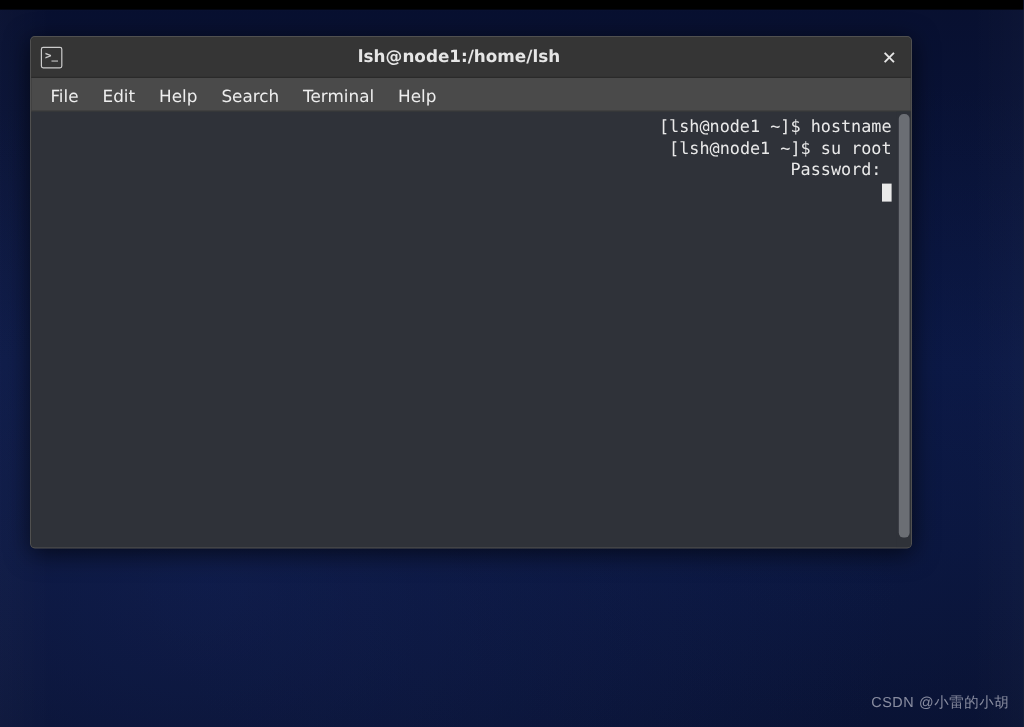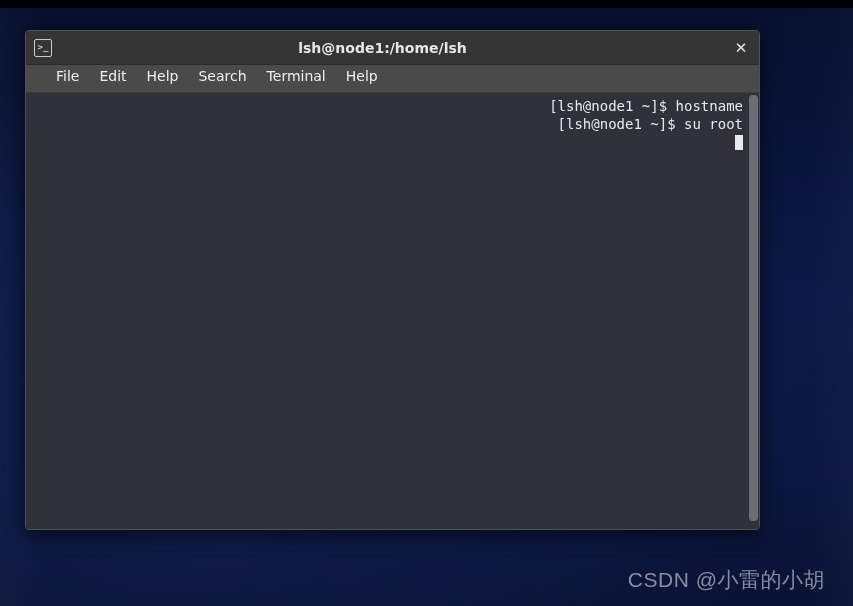--- a/index.html
+++ b/index.html
@@ -29,21 +29,21 @@
       position: absolute;
       top: 0; left: 0; right: 0;
       height: 8px;
       background: #000;
     }
     .terminal-window {
       position: absolute;
       left: 25px;
       top: 30px;
       width: 735px;
-      height: 500px;
+      height: 427px;
       background: #2c2c2c;
       border: 1px solid #505050;
       border-radius: 4px;
       box-shadow: 0 4px 20px rgba(0,0,0,0.6);
       display: flex;
       flex-direction: column;
       overflow: hidden;
     }
     .titlebar {
       height: 34px;
@@ -89,22 +89,22 @@
       justify-content: center;
       color: #e6e6e6;
       cursor: pointer;
       font-size: 15px;
       font-weight: bold;
     }
     .menubar {
       height: 28px;
       background: #4a4a4a;
       display: flex;
-      align-items: flex-start;
-      padding: 0 20px;
+      align-items: flex-end;
+      padding: 0 6px;
       font-size: 14px;
       color: #eee;
       border-bottom: 1px solid #3a3a3a;
     }
     .menu-item {
       padding: 3px 10px;
       cursor: pointer;
     }
     .terminal-body {
       flex: 1;
@@ -142,24 +142,24 @@
     .cursor {
       display: inline-block;
       width: 8px;
       height: 15px;
       background: #e9e9e9;
       vertical-align: text-bottom;
       margin-left: 1px;
     }
     .watermark {
       position: absolute;
-      right: 28px;
+      right: 12px;
       bottom: 12px;
       color: rgba(220,220,230,0.6);
-      font-size: 21px;
+      font-size: 12px;
       letter-spacing: 0.5px;
       font-family: sans-serif;
     }
   </style>
 </head>
 <body>
 
 <div class="desktop-bg"></div>
 <div class="top-panel"></div>
 
@@ -176,20 +176,21 @@
     <span class="menu-item">Help</span>
     <span class="menu-item">Search</span>
     <span class="menu-item">Terminal</span>
     <span class="menu-item">Help</span>
   </div>
 
   <div class="terminal-body">
     <div class="terminal-content">
       <div class="line">[lsh@node1 ~]$ hostname</div>
       <div class="line">[lsh@node1 ~]$ su root</div>
+      <div class="line">Password: </div>
       <div class="line"><span class="cursor"></span></div>
     </div>
     <div class="scrollbar">
       <div class="scrollbar-thumb"></div>
     </div>
   </div>
 </div>
 
 <div class="watermark">CSDN @小雷的小胡</div>
 

